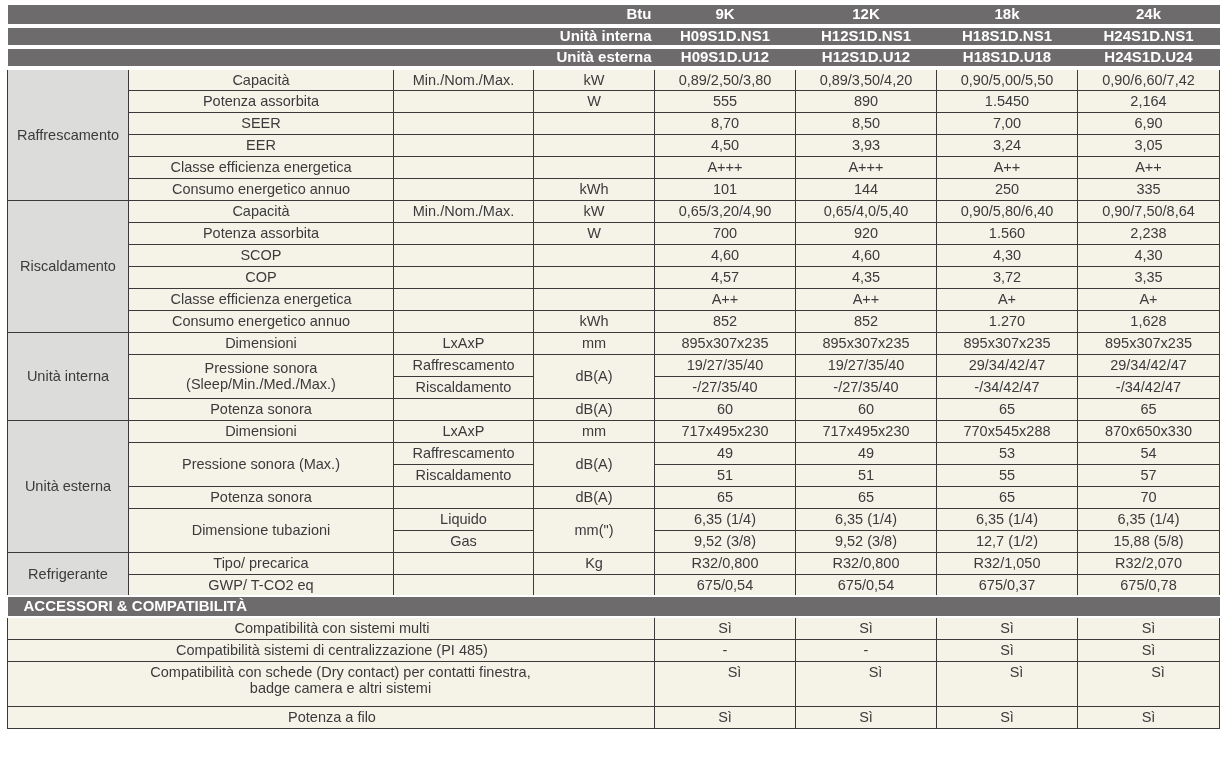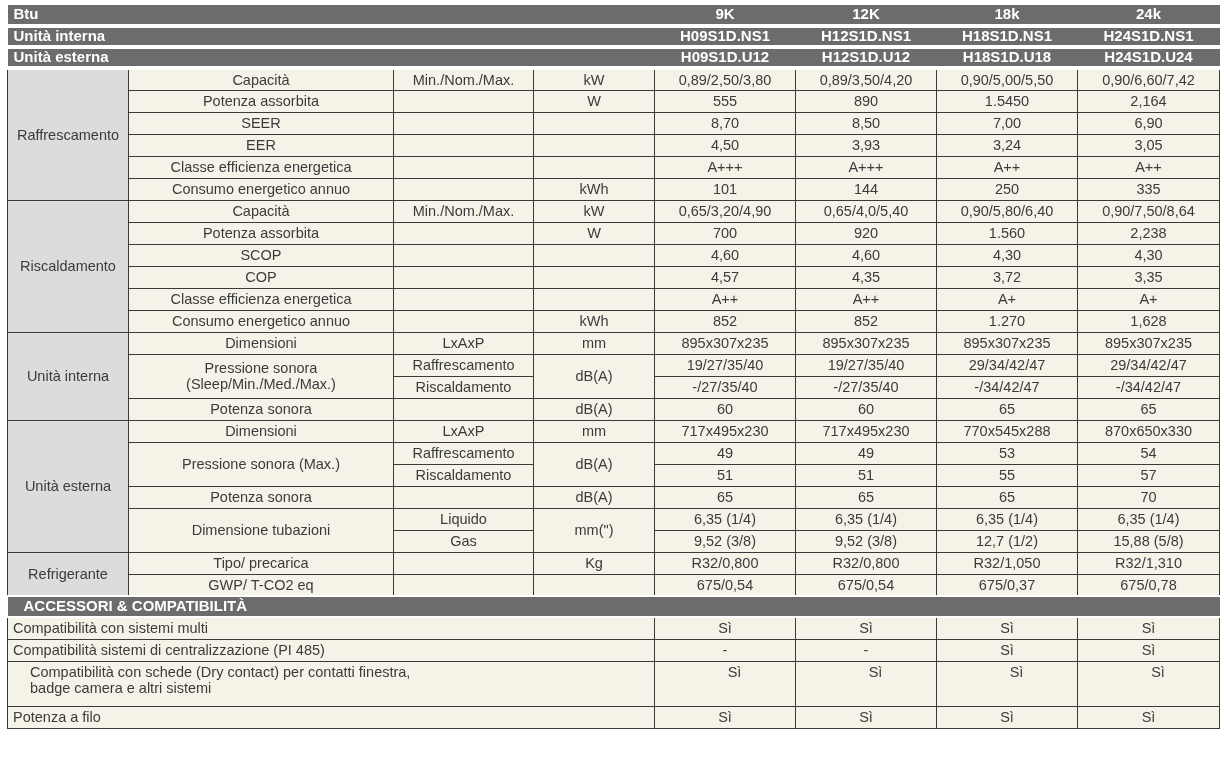--- a/index.html
+++ b/index.html
@@ -9,27 +9,27 @@
   col.cA{width:121px}col.cB{width:265px}col.cC{width:140px}col.cD{width:121px}
   col.cV{width:141px}col.cV4{width:142px}
   td{border:1px solid #3a3a3a;background:#f5f2e8;color:#3b3b3b;font-size:14.5px;
      text-align:center;vertical-align:middle;padding:0 3px;line-height:1.12;
      white-space:pre-line;overflow:hidden;}
   tbody tr{height:22px;}
   tr.dark{height:21px;}
   tr.tall{height:45px;}
   tr.dark td{background:#6d6b6b;color:#ffffff;font-weight:700;font-size:15px;
      border:0;border-bottom:4px solid #ffffff;}
-  td.hlabel{text-align:left;padding-left:6px;}
+  td.hlabel{text-align:right;padding-left:6px;}
   td.hval{border-left:2px solid #ffffff;}
   tr.acchdr td{border-top:2px solid #ffffff;border-bottom:2px solid #ffffff;padding-left:16px;}
   td.acctitle{text-align:left;padding-left:6px;}
   td.accdark{border-left:1px solid #2c2c2c;}
   td.sec{background:#dcdcda;}
-  td.acclabel{text-align:left;padding-left:5px;}
+  td.acclabel{text-align:center;padding-left:5px;}
   td.vtop{vertical-align:top;padding-top:2px;padding-left:22px;}
 </style>
 </head>
 <body>
 
 <div class="wrap">
   <table>
     <colgroup>
       <col class="cA">
         <col class="cB">
@@ -260,21 +260,21 @@
           <td>15,88 (5/8)</td>
         </tr>
         <tr>
           <td class="sec" rowspan="2">Refrigerante</td>
           <td>Tipo/ precarica</td>
           <td></td>
           <td>Kg</td>
           <td>R32/0,800</td>
           <td>R32/0,800</td>
           <td>R32/1,050</td>
-          <td>R32/1,310</td>
+          <td>R32/2,070</td>
         </tr>
         <tr>
           <td>GWP/ T-CO2 eq</td>
           <td></td>
           <td></td>
           <td>675/0,54</td>
           <td>675/0,54</td>
           <td>675/0,37</td>
           <td>675/0,78</td>
         </tr>

